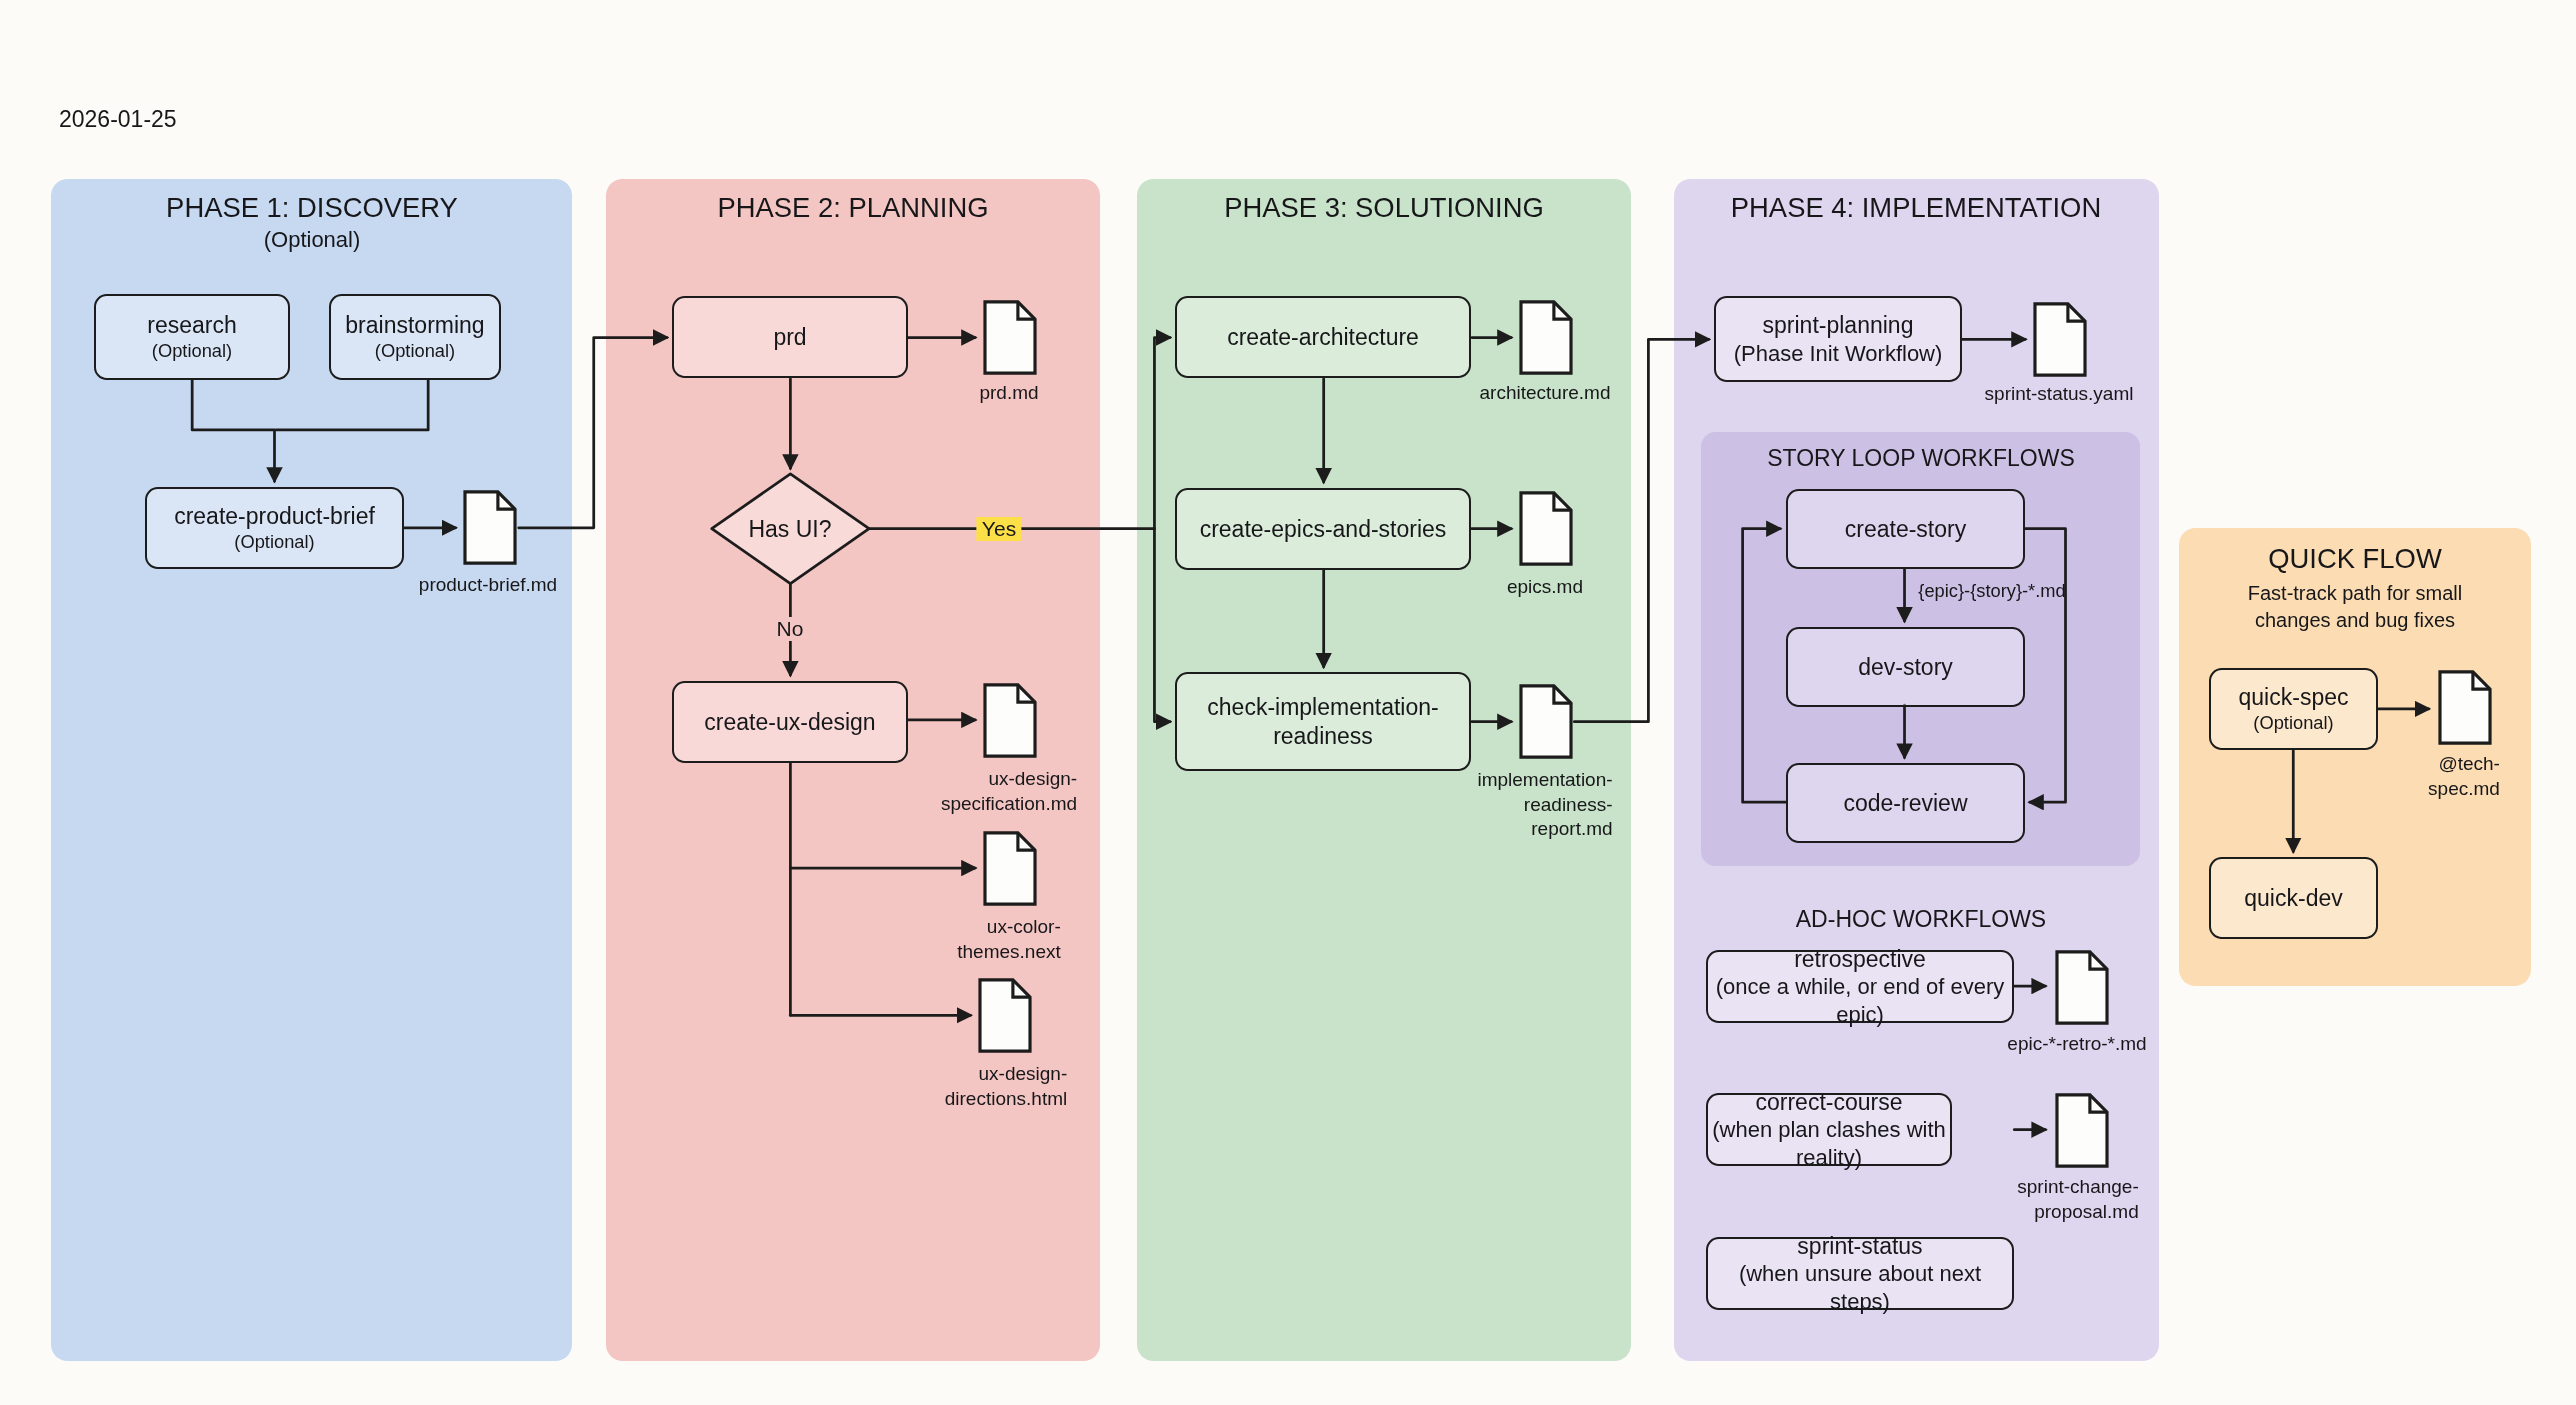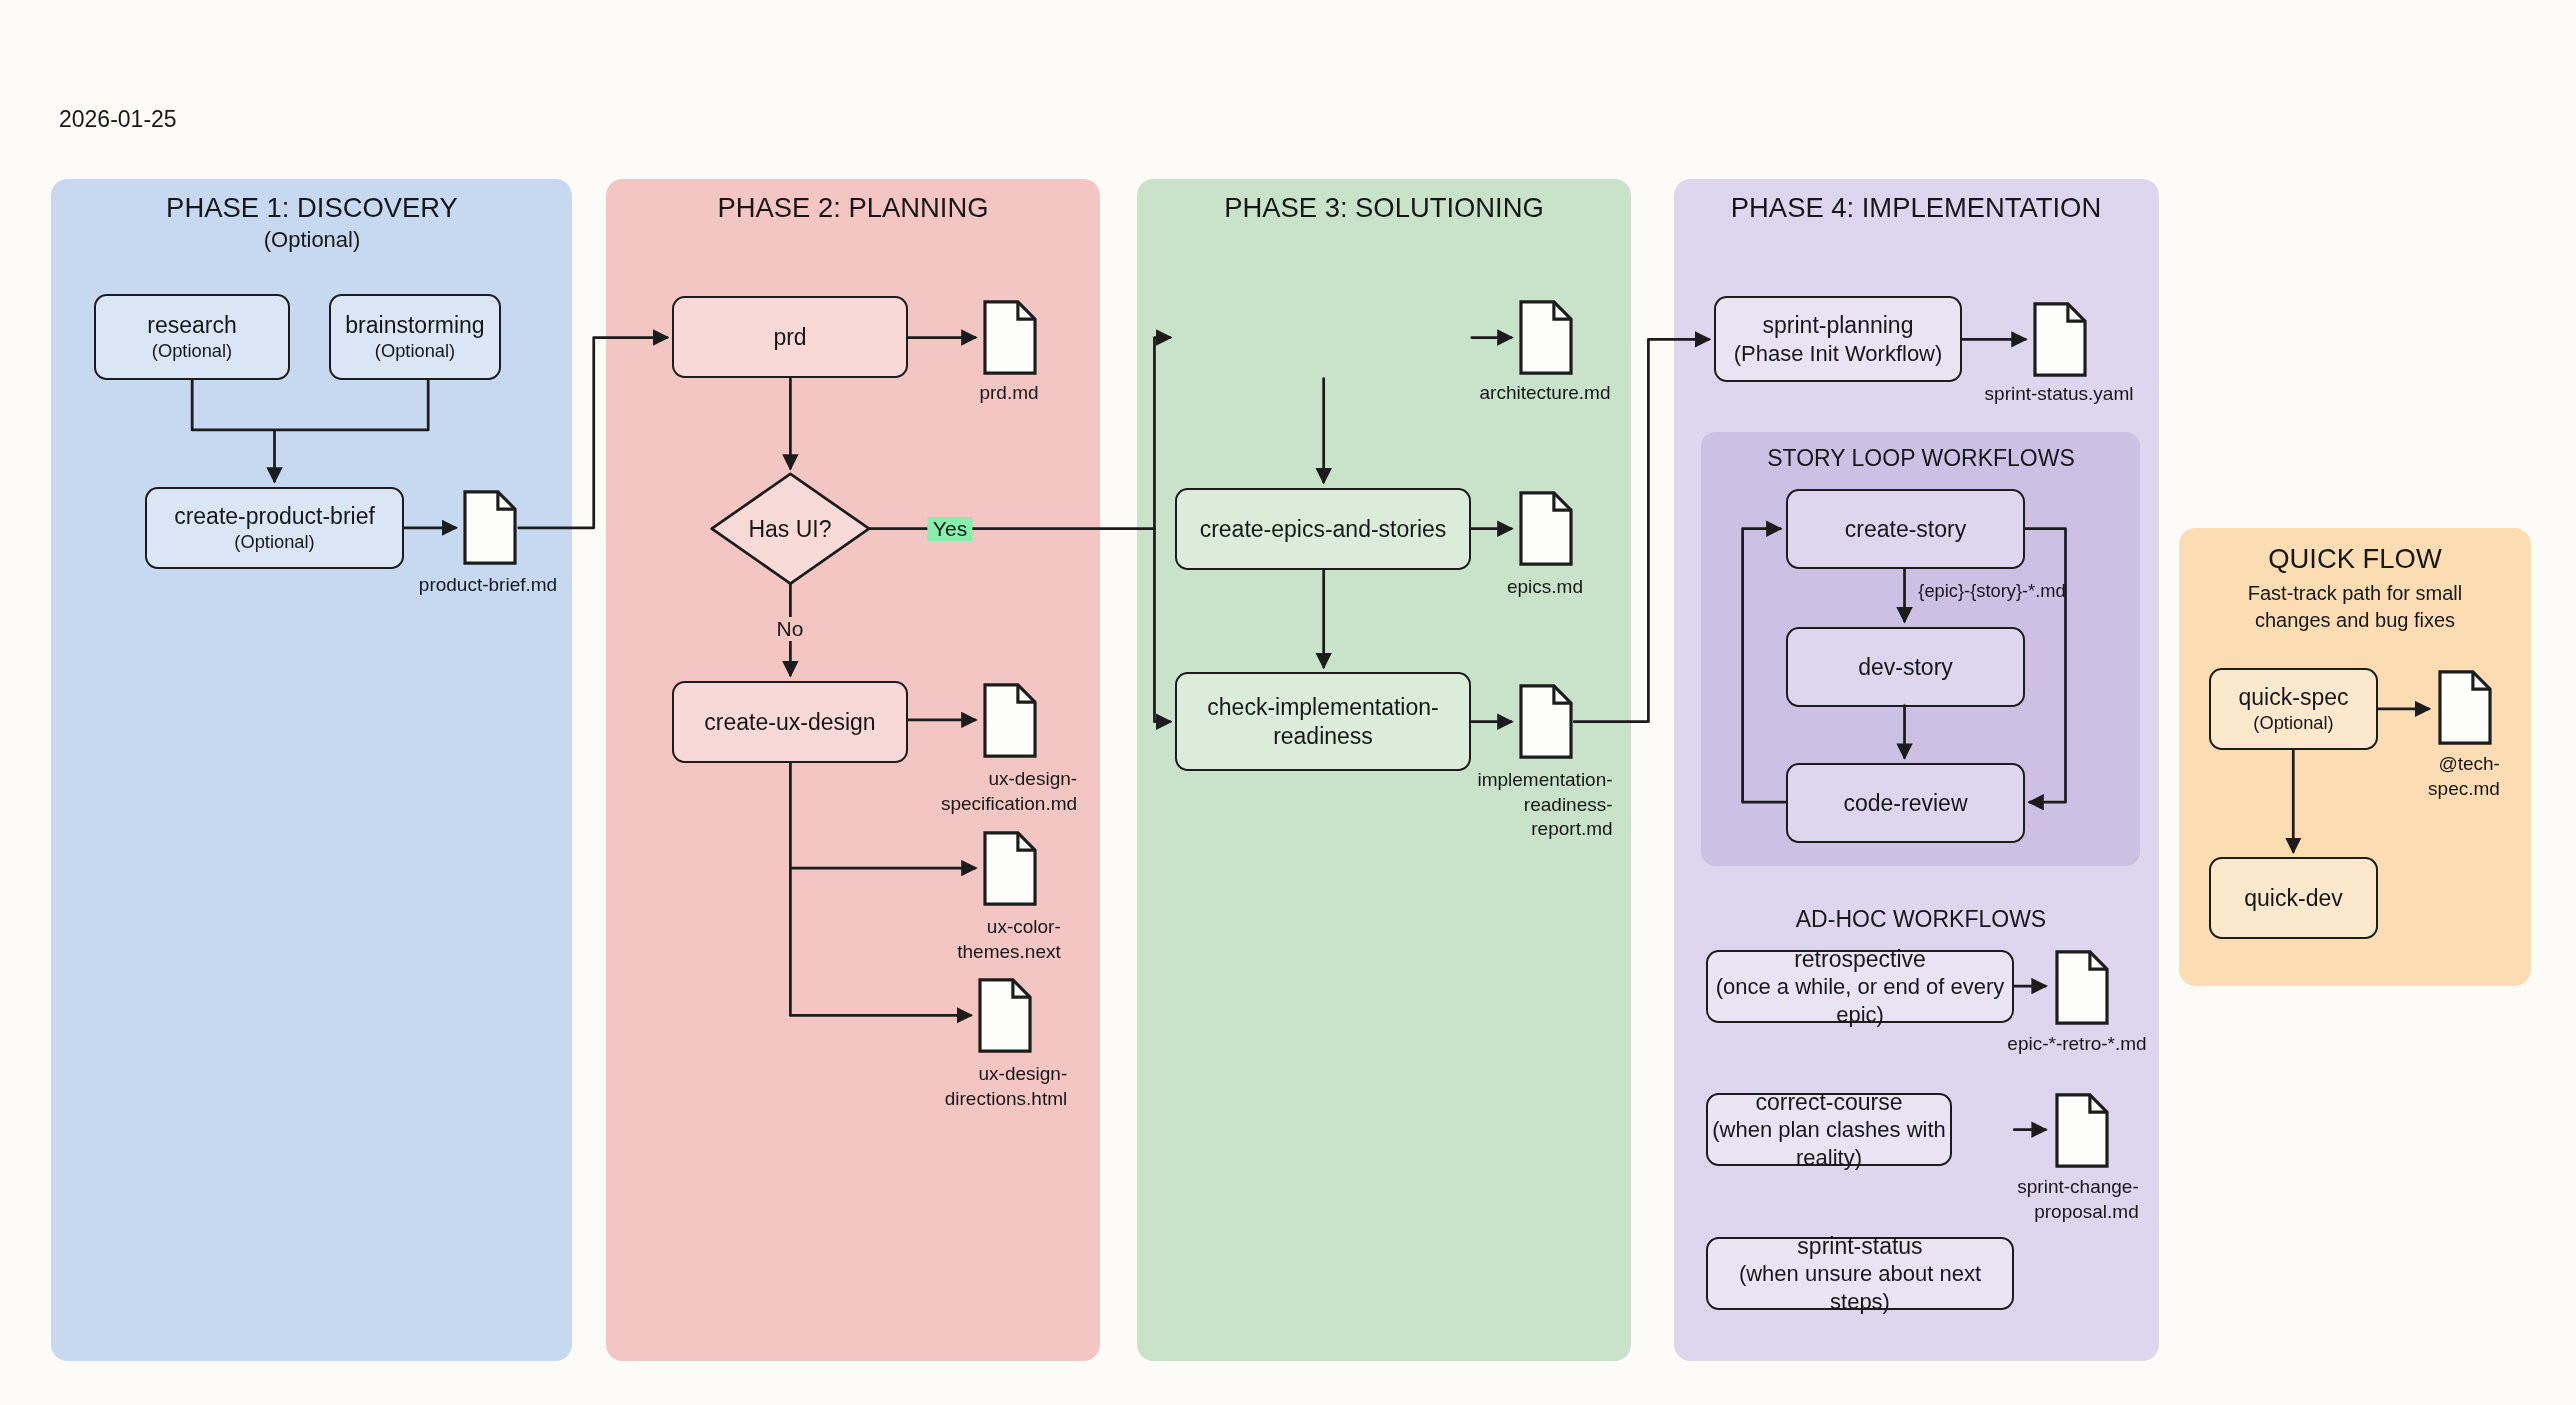--- a/index.html
+++ b/index.html
@@ -116,21 +116,21 @@
   <div class="node" style="left:672px;top:296px;width:236px;height:82px">
     <span class="nmain">prd</span>
   </div>
   <svg class="doc" style="left:981px;top:298px" width="58" height="79" viewBox="0 0 44 60">
     <path d="M3,3 H28 L41,16 V57 H3 Z" fill="#fdfdfb" stroke="#1c1c1c" stroke-width="2.4"></path>
     <path d="M28,3 V16 H41" fill="none" stroke="#1c1c1c" stroke-width="2.4"></path>
   </svg>
   <div class="caption" style="left:1009px;top:381px">prd.md</div>
 
   <div class="diamond-label" style="left:790px;top:529px">Has UI?</div>
-  <div class="edge-label" style="left:950px;top:529px;background:#86efac">Yes</div>
+  <div class="edge-label" style="left:999px;top:529px;background:#fde047">Yes</div>
   <div class="edge-label" style="left:790px;top:629px;background:#f4c6c3">No</div>
 
   <div class="node" style="left:672px;top:681px;width:236px;height:82px">
     <span class="nmain">create-ux-design</span>
   </div>
   <svg class="doc" style="left:981px;top:681px" width="58" height="79" viewBox="0 0 44 60">
     <path d="M3,3 H28 L41,16 V57 H3 Z" fill="#fdfdfb" stroke="#1c1c1c" stroke-width="2.4"></path>
     <path d="M28,3 V16 H41" fill="none" stroke="#1c1c1c" stroke-width="2.4"></path>
   </svg>
   <div class="caption" style="left:1009px;top:767px">ux-design-
@@ -141,20 +141,23 @@
   </svg>
   <div class="caption" style="left:1009px;top:915px">ux-color-
 themes.next</div>
   <svg class="doc" style="left:976px;top:976px" width="58" height="79" viewBox="0 0 44 60">
     <path d="M3,3 H28 L41,16 V57 H3 Z" fill="#fdfdfb" stroke="#1c1c1c" stroke-width="2.4"></path>
     <path d="M28,3 V16 H41" fill="none" stroke="#1c1c1c" stroke-width="2.4"></path>
   </svg>
   <div class="caption" style="left:1006px;top:1062px">ux-design-
 directions.html</div>
 
+  <div class="node" style="left:1175px;top:296px;width:296px;height:82px">
+    <span class="nmain">create-architecture</span>
+  </div>
   <svg class="doc" style="left:1517px;top:298px" width="58" height="79" viewBox="0 0 44 60">
     <path d="M3,3 H28 L41,16 V57 H3 Z" fill="#fdfdfb" stroke="#1c1c1c" stroke-width="2.4"></path>
     <path d="M28,3 V16 H41" fill="none" stroke="#1c1c1c" stroke-width="2.4"></path>
   </svg>
   <div class="caption" style="left:1545px;top:381px">architecture.md</div>
 
   <div class="node" style="left:1175px;top:488px;width:296px;height:82px">
     <span class="nmain">create-epics-and-stories</span>
   </div>
   <svg class="doc" style="left:1517px;top:489px" width="58" height="79" viewBox="0 0 44 60">

